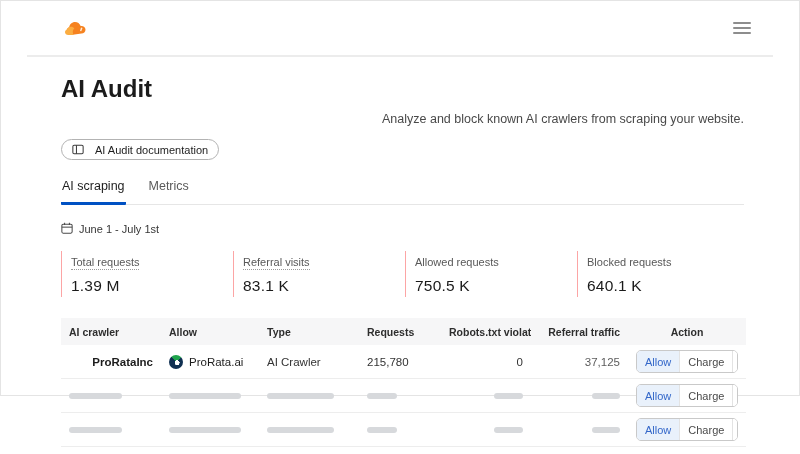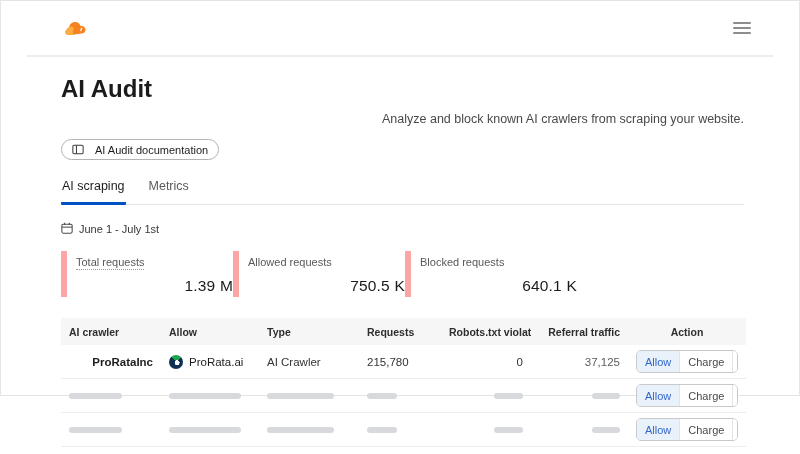--- a/index.html
+++ b/index.html
@@ -44,24 +44,24 @@
   
   .tabs { display: flex; gap: 22px; border-bottom: 1px solid #e6e6e6; margin-top: 15px; }
   .tab { font-size: 12.5px; color: #5a5a5a; padding: 4px 1px 9px; cursor: pointer; border-bottom: 3px solid transparent; margin-bottom: -1px; border-radius: 1px; }
   .tab.active { color: #1d1d1d; border-bottom-color: var(--accent, #0051c3); }
 
   
   .date-row { margin-top: 17px; display: flex; align-items: center; gap: 6px; font-size: 11px; color: #363636; }
 
   
   .stats { margin-top: 15px; display: grid; grid-template-columns: repeat(4, 172px); }
-  .stat { border-left: 6px solid #fca5a5; padding: 1px 0 2px 9px; }
+  .stat { border-left: 1px solid #fca5a5; padding: 1px 0 2px 9px; }
   .stat-label { font-size: 11px; color: #585858; display: inline-block; padding-bottom: 1px; }
   .stat-label.dotted { border-bottom: 1px dotted #9a9a9a; }
-  .stat-value { font-size: 15.5px; color: #1a1a1a; margin-top: 7px; letter-spacing: .2px; text-align: right; }
+  .stat-value { font-size: 15.5px; color: #1a1a1a; margin-top: 7px; letter-spacing: .2px; }
 
   
   .table { margin-top: 21px; width: 685px; }
   .trow {
     display: grid;
     grid-template-columns: 100px 98px 100px 82px 90px 97px 118px;
     align-items: center;
   }
   .thead { background: #f6f6f7; height: 27px; font-size: 10.5px; font-weight: 700; color: #2e2e2e; }
   .tbody-row { height: 34px; border-bottom: 1px solid #ededed; font-size: 11.5px; color: #333; }
@@ -143,20 +143,21 @@
           <line x1="1" y1="6" x2="13" y2="6"></line>
           <line x1="4.2" y1="1" x2="4.2" y2="3.5"></line>
           <line x1="9.8" y1="1" x2="9.8" y2="3.5"></line>
         </svg>
       </span>
       <span>June 1 - July 1st</span>
     </div>
 
     <div class="stats" id="stats">
         <div class="stat"><div class="stat-label dotted">Total requests</div><div class="stat-value">1.39 M</div></div>
+        <div class="stat"><div class="stat-label dotted">Referral visits</div><div class="stat-value">83.1 K</div></div>
         <div class="stat"><div class="stat-label">Allowed requests</div><div class="stat-value">750.5 K</div></div>
         <div class="stat"><div class="stat-label">Blocked requests</div><div class="stat-value">640.1 K</div></div>
       </div>
 
     <div class="table">
       <div class="trow thead" id="thead">
           <div class="cell l">AI crawler</div>
           <div class="cell l">Allow</div>
           <div class="cell l">Type</div>
           <div class="cell l">Requests</div>

